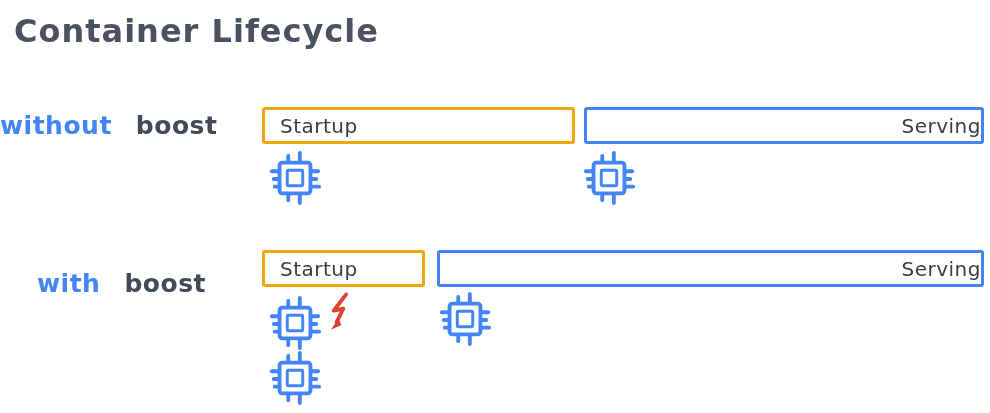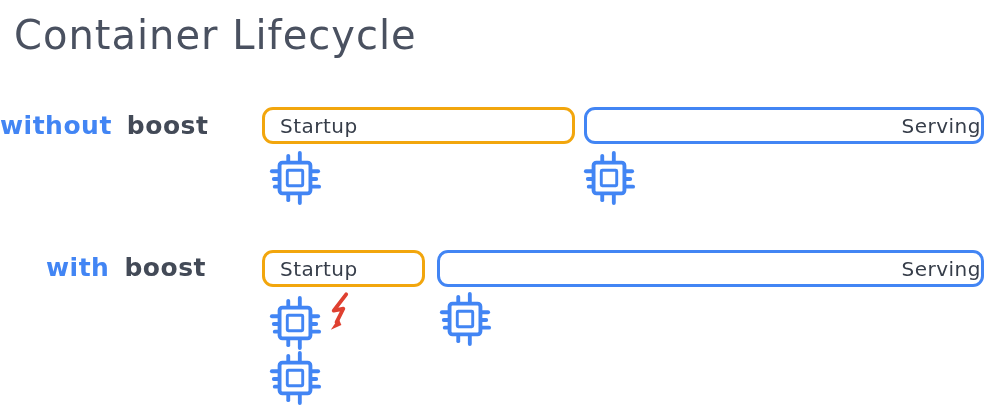--- a/index.html
+++ b/index.html
@@ -15,35 +15,35 @@
   html,body{background:var(--bg);}
   .canvas{
     position:relative;
     width:990px;height:413px;
     background:var(--bg);
     font-family:"DejaVu Sans", sans-serif;
     overflow:hidden;
   }
   .title{
     position:absolute;left:14px;top:12px;
-    font-size:40px;font-weight:400;letter-spacing:1px;
+    font-size:32px;font-weight:700;letter-spacing:1px;
     color:var(--ink-title);
   }
   .row-label{
     position:absolute;left:0;width:206px;
     text-align:right;
     font-size:25px;font-weight:700;letter-spacing:0.5px;
     color:var(--ink-label);
     white-space:nowrap;
   }
-  .row-label .hl{color:var(--blue);margin-right:15px;text-align:right;}
+  .row-label .hl{color:var(--blue);margin-right:24px;text-align:right;}
   .bar{
     position:absolute;height:37px;
     background:#fff;
-    border-radius:11px;
+    border-radius:3px;
     display:flex;align-items:center;
     padding-left:15px;
   }
   .bar.orange{border:3.5px solid var(--orange);}
   .bar.blue{border:3.5px solid var(--blue);justify-content:flex-end;}
   .bar-text{
     font-size:20px;color:var(--ink-bar);
     letter-spacing:0.5px;
   }
   .chip{position:absolute;width:54px;height:54px;}
@@ -93,21 +93,21 @@
         <line x1="12" y1="29" x2="6" y2="29"></line>
         <line x1="12" y1="37" x2="7" y2="37"></line>
       <line x1="44" y1="21" x2="52" y2="21"></line>
         <line x1="44" y1="29" x2="50" y2="29"></line>
         <line x1="44" y1="37" x2="53" y2="37"></line>
       <rect x="12" y="12" width="32" height="32" rx="3" fill="#fff"></rect>
       <rect x="20" y="20" width="16" height="16" rx="1" fill="#fff" stroke-width="3"></rect>
     </g>
   </svg>
 
-  <div class="row-label" style="top:253px;">
+  <div class="row-label" style="top:269px;">
     <span class="hl">with</span><span class="rest">boost</span>
   </div>
 
   <div class="bar orange" style="left:262px;top:250px;width:163px;">
     <span class="bar-text">Startup</span>
   </div>
   <div class="bar blue" style="left:437px;top:250px;width:547px;">
     <span class="bar-text">Serving</span>
   </div>
 

